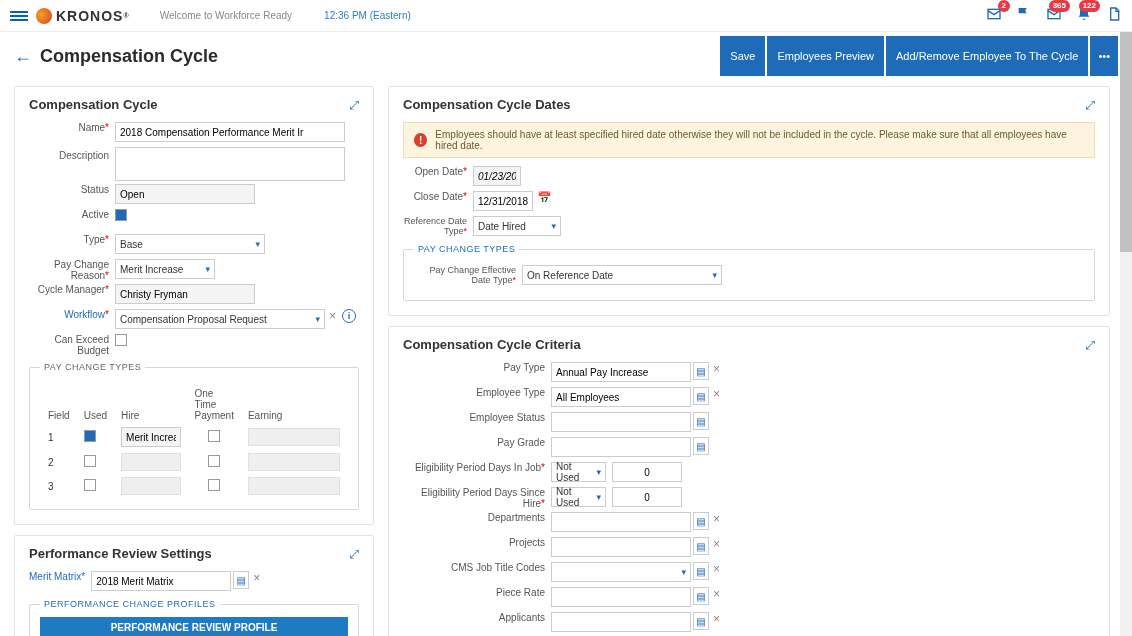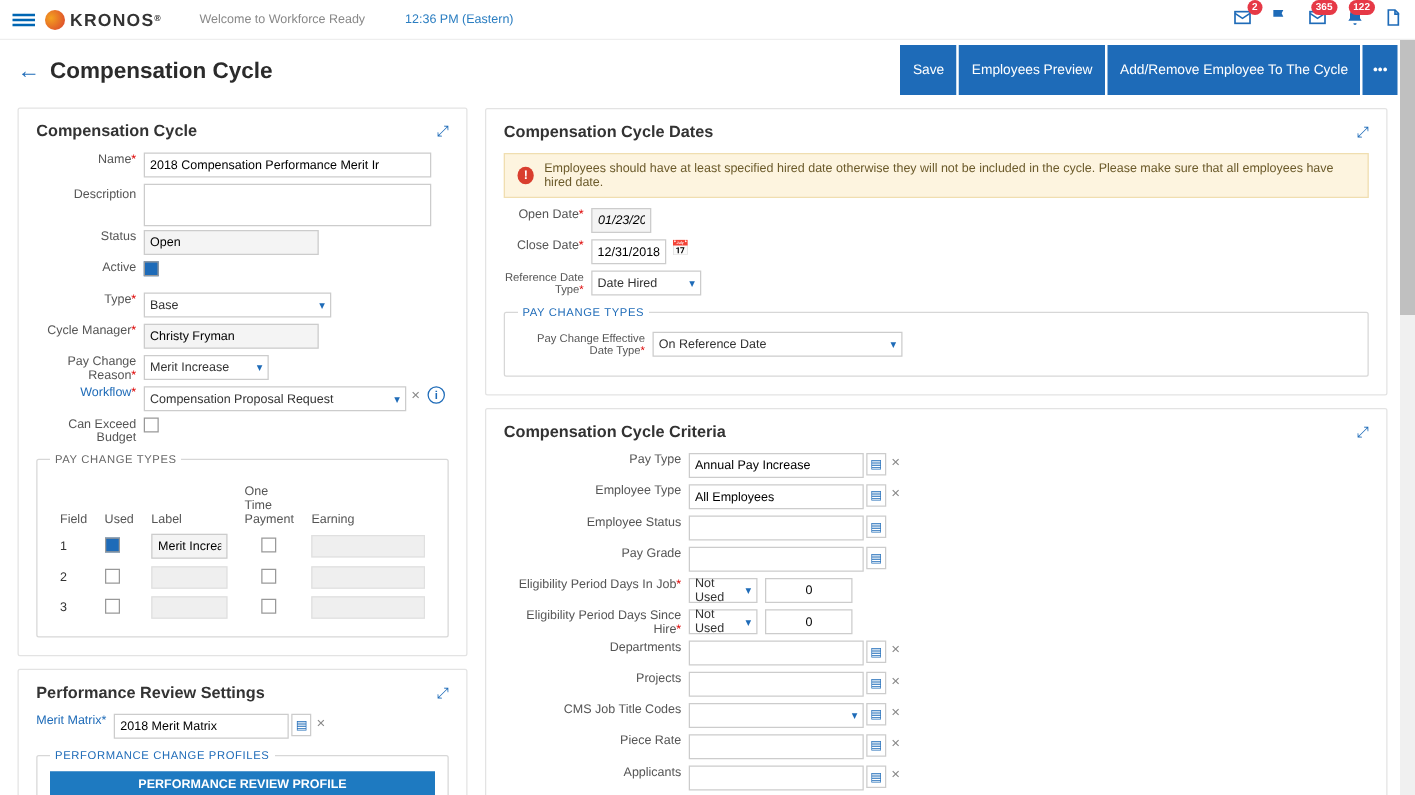--- a/index.html
+++ b/index.html
@@ -140,28 +140,28 @@
           <div class="form-label">Active</div>
           <span class="chk on"></span>
         </div>
       <div class="form-row">
           <div class="form-label req">Type</div>
           <div class="select w150">
             <span>Base</span>
           </div>
         </div>
       <div class="form-row">
-          <div class="form-label req">Cycle Manager</div>
-          <input class="input ro w140" readonly="" value="Christy Fryman" style="">
-        </div>
-      <div class="form-row">
           <div class="form-label req">Pay Change Reason</div>
           <div class="select w55" style="width:100px">
             <span>Merit Increase</span>
           </div>
+        </div>
+      <div class="form-row">
+          <div class="form-label req">Cycle Manager</div>
+          <input class="input ro w140" readonly="" value="Christy Fryman" style="">
         </div>
       <div class="form-row">
           <div class="form-label link req">Workflow</div>
           <div class="select" style="width:210px">
             <span>Compensation Proposal Request</span>
           </div>
           <span class="xicon">×</span>
           <span class="info">i</span>
         </div>
       <div class="form-row">
@@ -169,21 +169,21 @@
           <span class="chk"></span>
         </div>
 
       <fieldset>
         <legend>PAY CHANGE TYPES</legend>
         <table class="pct-table">
           <tbody>
               <tr>
             <th>Field</th>
             <th>Used</th>
-            <th class="pct-label">Label</th>
+            <th class="pct-label">Hire</th>
             <th style="width:48px;line-height:11px">One Time Payment</th>
             <th class="pct-earning">Earning</th>
           </tr>
           <tr>
                 <td>1</td>
                 <td><span class="chk on"></span></td>
                 <td><input class="input ro" style="width: 100%;" value="Merit Increase"></td>
                 <td style="text-align:center"><span class="chk"></span></td>
                 <td>
                   <div class="gray"></div>

